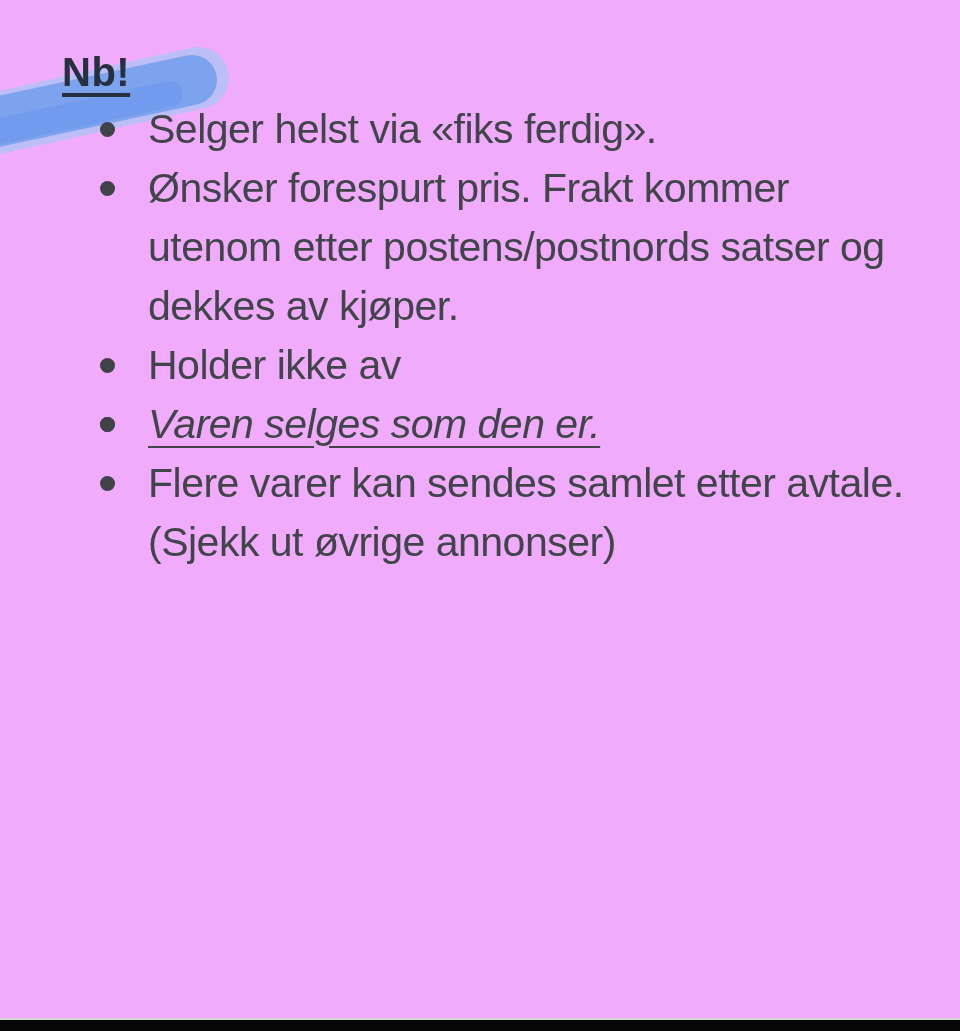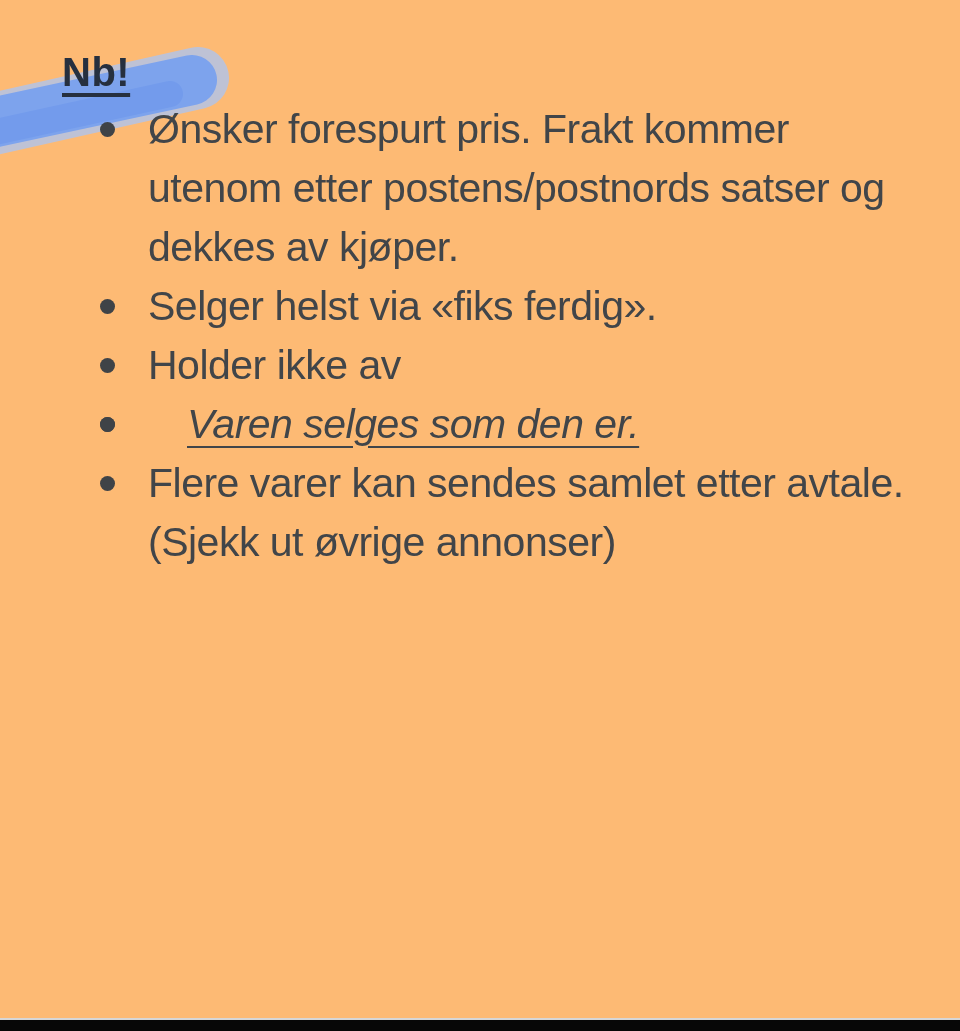--- a/index.html
+++ b/index.html
@@ -7,21 +7,21 @@
     width: 960px;
     height: 1031px;
     background: #ffffff;
     overflow: hidden;
     font-family: "Liberation Sans", sans-serif;
   }
   .page {
     position: relative;
     width: 960px;
     height: 1031px;
-    background: #fdba74;
+    background: #f0abfc;
   }
   .highlight-svg {
     position: absolute;
     left: -40px;
     top: 36px;
     width: 300px;
     height: 140px;
     z-index: 1;
     pointer-events: none;
   }
@@ -65,21 +65,20 @@
   }
   .terms-list li .txt {
     display: inline-block;
     max-width: 760px;
   }
   .terms-list li.emphasis .txt {
     font-style: italic;
     text-decoration: underline;
     text-decoration-thickness: 2px;
     text-underline-offset: 8px;
-    margin-left: 39px;
   }
   .bottom-bar {
     position: absolute;
     left: 0;
     bottom: 0;
     width: 960px;
     height: 13px;
     background: #070707;
     border-top: 2px solid #d6d6d6;
     z-index: 3;
@@ -94,25 +93,25 @@
     <line x1="-20" y1="100" x2="238" y2="42" stroke="#aac5f6" stroke-width="62" stroke-linecap="round" opacity="0.75"></line>
     <line x1="-20" y1="98" x2="232" y2="44" stroke="#7aa2ef" stroke-width="50" stroke-linecap="round" opacity="0.95"></line>
     <line x1="-20" y1="108" x2="210" y2="58" stroke="#6b96ec" stroke-width="26" stroke-linecap="round" opacity="0.55"></line>
   </svg>
 
   <h1 class="heading">Nb!</h1>
 
   <ul class="terms-list">
     <li>
       <span class="dot"></span>
-      <span class="txt">Ønsker forespurt pris. Frakt kommer utenom etter postens/postnords satser og dekkes av kjøper.</span>
+      <span class="txt">Selger helst via «fiks ferdig».</span>
     </li>
     <li>
       <span class="dot"></span>
-      <span class="txt">Selger helst via «fiks ferdig».</span>
+      <span class="txt">Ønsker forespurt pris. Frakt kommer utenom etter postens/postnords satser og dekkes av kjøper.</span>
     </li>
     <li>
       <span class="dot"></span>
       <span class="txt">Holder ikke av</span>
     </li>
     <li>
       <span class="dot"></span>
     </li>
     <li class="emphasis">
       <span class="dot"></span>

